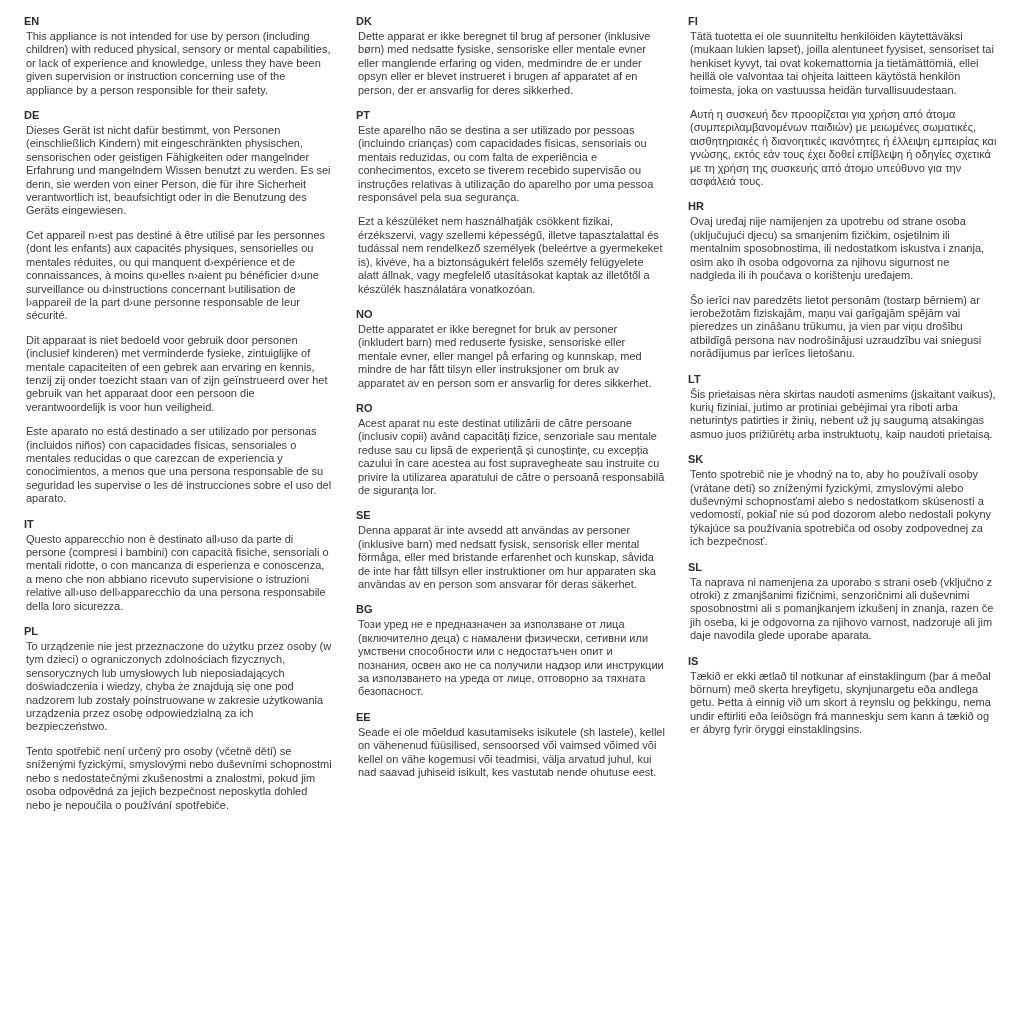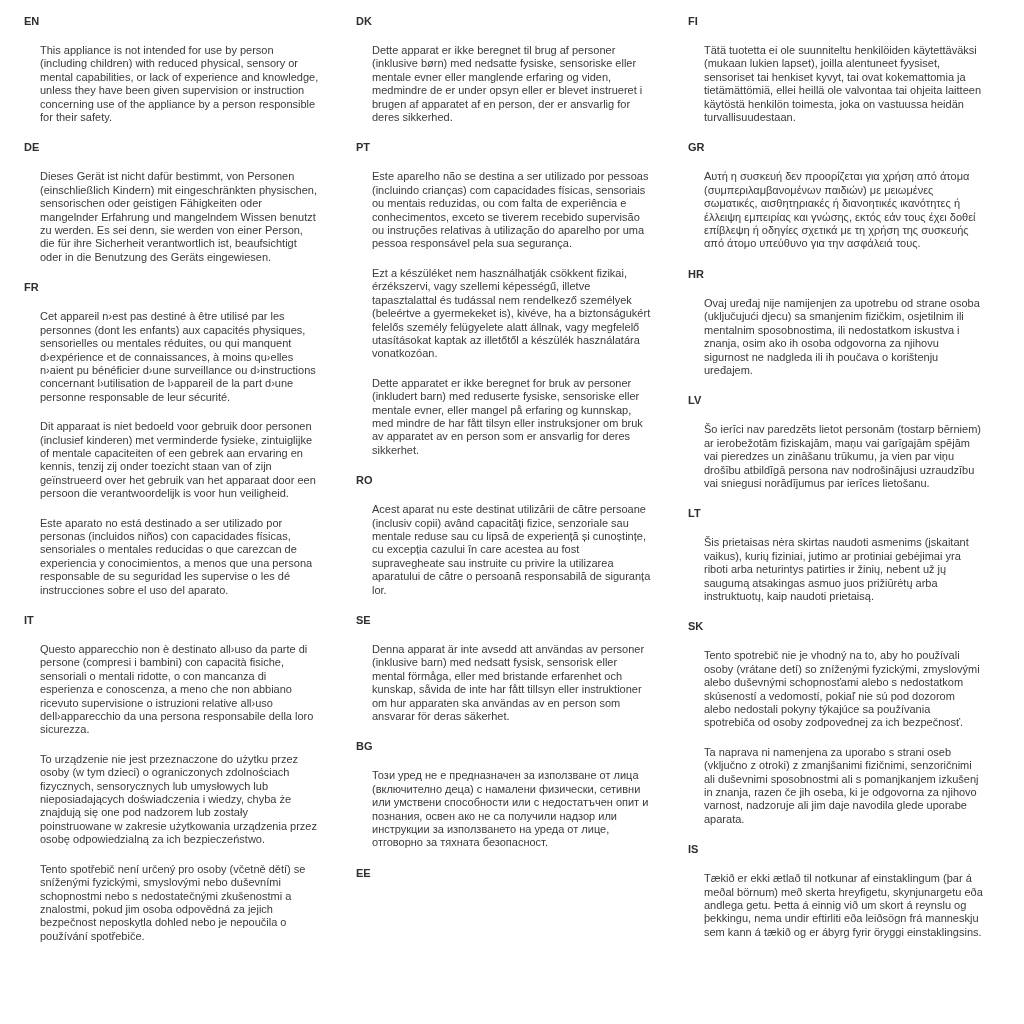--- a/index.html
+++ b/index.html
@@ -32,119 +32,120 @@
   .lang-code {
     font-size: 11px;
     font-weight: bold;
     color: #2e2e2e;
     margin: 0 0 1px 0;
     line-height: 14px;
   }
   .lang-text {
     font-size: 11px;
     line-height: 13.4px;
-    margin: 16px;
+    margin: 2px;
     color: #3a3a3a;
     text-align: left;
   }
 </style>
 </head>
 <body>
 
 <div class="page">
 
   <div class="col">
     <section class="lang-block">
       <h2 class="lang-code">EN</h2>
       <p class="lang-text">This appliance is not intended for use by person (including children) with reduced physical, sensory or mental capabilities, or lack of experience and knowledge, unless they have been given supervision or instruction concerning use of the appliance by a person responsible for their safety.</p>
     </section>
     <section class="lang-block">
       <h2 class="lang-code">DE</h2>
       <p class="lang-text">Dieses Gerät ist nicht dafür bestimmt, von Personen (einschließlich Kindern) mit eingeschränkten physischen, sensorischen oder geistigen Fähigkeiten oder mangelnder Erfahrung und mangelndem Wissen benutzt zu werden. Es sei denn, sie werden von einer Person, die für ihre Sicherheit verantwortlich ist, beaufsichtigt oder in die Benutzung des Geräts eingewiesen.</p>
     </section>
     <section class="lang-block">
-      <h2 class="lang-code">FR</h2>
       <p class="lang-text">Cet appareil n›est pas destiné à être utilisé par les personnes (dont les enfants) aux capacités physiques, sensorielles ou mentales réduites, ou qui manquent d›expérience et de connaissances, à moins qu›elles n›aient pu bénéficier d›une surveillance ou d›instructions concernant l›utilisation de l›appareil de la part d›une personne responsable de leur sécurité.</p>
     </section>
     <section class="lang-block">
       <p class="lang-text">Dit apparaat is niet bedoeld voor gebruik door personen (inclusief kinderen) met verminderde fysieke, zintuiglijke of mentale capaciteiten of een gebrek aan ervaring en kennis, tenzij zij onder toezicht staan van of zijn geïnstrueerd over het gebruik van het apparaat door een persoon die verantwoordelijk is voor hun veiligheid.</p>
     </section>
     <section class="lang-block">
       <p class="lang-text">Este aparato no está destinado a ser utilizado por personas (incluidos niños) con capacidades físicas, sensoriales o mentales reducidas o que carezcan de experiencia y conocimientos, a menos que una persona responsable de su seguridad les supervise o les dé instrucciones sobre el uso del aparato.</p>
     </section>
     <section class="lang-block">
       <h2 class="lang-code">IT</h2>
       <p class="lang-text">Questo apparecchio non è destinato all›uso da parte di persone (compresi i bambini) con capacità fisiche, sensoriali o mentali ridotte, o con mancanza di esperienza e conoscenza, a meno che non abbiano ricevuto supervisione o istruzioni relative all›uso dell›apparecchio da una persona responsabile della loro sicurezza.</p>
     </section>
     <section class="lang-block">
+      <h2 class="lang-code">PL</h2>
       <p class="lang-text">To urządzenie nie jest przeznaczone do użytku przez osoby (w tym dzieci) o ograniczonych zdolnościach fizycznych, sensorycznych lub umysłowych lub nieposiadających doświadczenia i wiedzy, chyba że znajdują się one pod nadzorem lub zostały poinstruowane w zakresie użytkowania urządzenia przez osobę odpowiedzialną za ich bezpieczeństwo.</p>
     </section>
     <section class="lang-block">
       <p class="lang-text">Tento spotřebič není určený pro osoby (včetně dětí) se sníženými fyzickými, smyslovými nebo duševními schopnostmi nebo s nedostatečnými zkušenostmi a znalostmi, pokud jim osoba odpovědná za jejich bezpečnost neposkytla dohled nebo je nepoučila o používání spotřebiče.</p>
     </section>
   </div>
 
   <div class="col">
     <section class="lang-block">
       <h2 class="lang-code">DK</h2>
       <p class="lang-text">Dette apparat er ikke beregnet til brug af personer (inklusive børn) med nedsatte fysiske, sensoriske eller mentale evner eller manglende erfaring og viden, medmindre de er under opsyn eller er blevet instrueret i brugen af apparatet af en person, der er ansvarlig for deres sikkerhed.</p>
     </section>
     <section class="lang-block">
       <h2 class="lang-code">PT</h2>
       <p class="lang-text">Este aparelho não se destina a ser utilizado por pessoas (incluindo crianças) com capacidades físicas, sensoriais ou mentais reduzidas, ou com falta de experiência e conhecimentos, exceto se tiverem recebido supervisão ou instruções relativas à utilização do aparelho por uma pessoa responsável pela sua segurança.</p>
     </section>
     <section class="lang-block">
       <p class="lang-text">Ezt a készüléket nem használhatják csökkent fizikai, érzékszervi, vagy szellemi képességű, illetve tapasztalattal és tudással nem rendelkező személyek (beleértve a gyermekeket is), kivéve, ha a biztonságukért felelős személy felügyelete alatt állnak, vagy megfelelő utasításokat kaptak az illetőtől a készülék használatára vonatkozóan.</p>
     </section>
     <section class="lang-block">
+      <h2 class="lang-code">NO</h2>
       <p class="lang-text">Dette apparatet er ikke beregnet for bruk av personer (inkludert barn) med reduserte fysiske, sensoriske eller mentale evner, eller mangel på erfaring og kunnskap, med mindre de har fått tilsyn eller instruksjoner om bruk av apparatet av en person som er ansvarlig for deres sikkerhet.</p>
     </section>
     <section class="lang-block">
       <h2 class="lang-code">RO</h2>
       <p class="lang-text">Acest aparat nu este destinat utilizării de către persoane (inclusiv copii) având capacități fizice, senzoriale sau mentale reduse sau cu lipsă de experiență și cunoștințe, cu excepția cazului în care acestea au fost supravegheate sau instruite cu privire la utilizarea aparatului de către o persoană responsabilă de siguranța lor.</p>
     </section>
     <section class="lang-block">
       <h2 class="lang-code">SE</h2>
       <p class="lang-text">Denna apparat är inte avsedd att användas av personer (inklusive barn) med nedsatt fysisk, sensorisk eller mental förmåga, eller med bristande erfarenhet och kunskap, såvida de inte har fått tillsyn eller instruktioner om hur apparaten ska användas av en person som ansvarar för deras säkerhet.</p>
     </section>
     <section class="lang-block">
       <h2 class="lang-code">BG</h2>
       <p class="lang-text">Този уред не е предназначен за използване от лица (включително деца) с намалени физически, сетивни или умствени способности или с недостатъчен опит и познания, освен ако не са получили надзор или инструкции за използването на уреда от лице, отговорно за тяхната безопасност.</p>
     </section>
     <section class="lang-block">
       <h2 class="lang-code">EE</h2>
+      <p class="lang-text">Seade ei ole mõeldud kasutamiseks isikutele (sh lastele), kellel on vähenenud füüsilised, sensoorsed või vaimsed võimed või kellel on vähe kogemusi või teadmisi, välja arvatud juhul, kui nad saavad juhiseid isikult, kes vastutab nende ohutuse eest.</p>
     </section>
   </div>
 
   <div class="col">
     <section class="lang-block">
       <h2 class="lang-code">FI</h2>
       <p class="lang-text">Tätä tuotetta ei ole suunniteltu henkilöiden käytettäväksi (mukaan lukien lapset), joilla alentuneet fyysiset, sensoriset tai henkiset kyvyt, tai ovat kokemattomia ja tietämättömiä, ellei heillä ole valvontaa tai ohjeita laitteen käytöstä henkilön toimesta, joka on vastuussa heidän turvallisuudestaan.</p>
     </section>
     <section class="lang-block">
-      <h2 class="lang-code">GR</h2>
       <p class="lang-text">Αυτή η συσκευή δεν προορίζεται για χρήση από άτομα (συμπεριλαμβανομένων παιδιών) με μειωμένες σωματικές, αισθητηριακές ή διανοητικές ικανότητες ή έλλειψη εμπειρίας και γνώσης, εκτός εάν τους έχει δοθεί επίβλεψη ή οδηγίες σχετικά με τη χρήση της συσκευής από άτομο υπεύθυνο για την ασφάλειά τους.</p>
     </section>
     <section class="lang-block">
       <h2 class="lang-code">HR</h2>
       <p class="lang-text">Ovaj uređaj nije namijenjen za upotrebu od strane osoba (uključujući djecu) sa smanjenim fizičkim, osjetilnim ili mentalnim sposobnostima, ili nedostatkom iskustva i znanja, osim ako ih osoba odgovorna za njihovu sigurnost ne nadgleda ili ih poučava o korištenju uređajem.</p>
     </section>
     <section class="lang-block">
-      <h2 class="lang-code">LV</h2>
       <p class="lang-text">Šo ierīci nav paredzēts lietot personām (tostarp bērniem) ar ierobežotām fiziskajām, maņu vai garīgajām spējām vai pieredzes un zināšanu trūkumu, ja vien par viņu drošību atbildīgā persona nav nodrošinājusi uzraudzību vai sniegusi norādījumus par ierīces lietošanu.</p>
     </section>
     <section class="lang-block">
       <h2 class="lang-code">LT</h2>
       <p class="lang-text">Šis prietaisas nėra skirtas naudoti asmenims (įskaitant vaikus), kurių fiziniai, jutimo ar protiniai gebėjimai yra riboti arba neturintys patirties ir žinių, nebent už jų saugumą atsakingas asmuo juos prižiūrėtų arba instruktuotų, kaip naudoti prietaisą.</p>
     </section>
     <section class="lang-block">
       <h2 class="lang-code">SK</h2>
       <p class="lang-text">Tento spotrebič nie je vhodný na to, aby ho používali osoby (vrátane detí) so zníženými fyzickými, zmyslovými alebo duševnými schopnosťami alebo s nedostatkom skúseností a vedomostí, pokiaľ nie sú pod dozorom alebo nedostali pokyny týkajúce sa používania spotrebiča od osoby zodpovednej za ich bezpečnosť.</p>
     </section>
     <section class="lang-block">
+      <h2 class="lang-code">SL</h2>
       <p class="lang-text">Ta naprava ni namenjena za uporabo s strani oseb (vključno z otroki) z zmanjšanimi fizičnimi, senzoričnimi ali duševnimi sposobnostmi ali s pomanjkanjem izkušenj in znanja, razen če jih oseba, ki je odgovorna za njihovo varnost, nadzoruje ali jim daje navodila glede uporabe aparata.</p>
     </section>
     <section class="lang-block">
       <h2 class="lang-code">IS</h2>
       <p class="lang-text">Tækið er ekki ætlað til notkunar af einstaklingum (þar á meðal börnum) með skerta hreyfigetu, skynjunargetu eða andlega getu. Þetta á einnig við um skort á reynslu og þekkingu, nema undir eftirliti eða leiðsögn frá manneskju sem kann á tækið og er ábyrg fyrir öryggi einstaklingsins.</p>
     </section>
   </div>
 
 </div>
 

